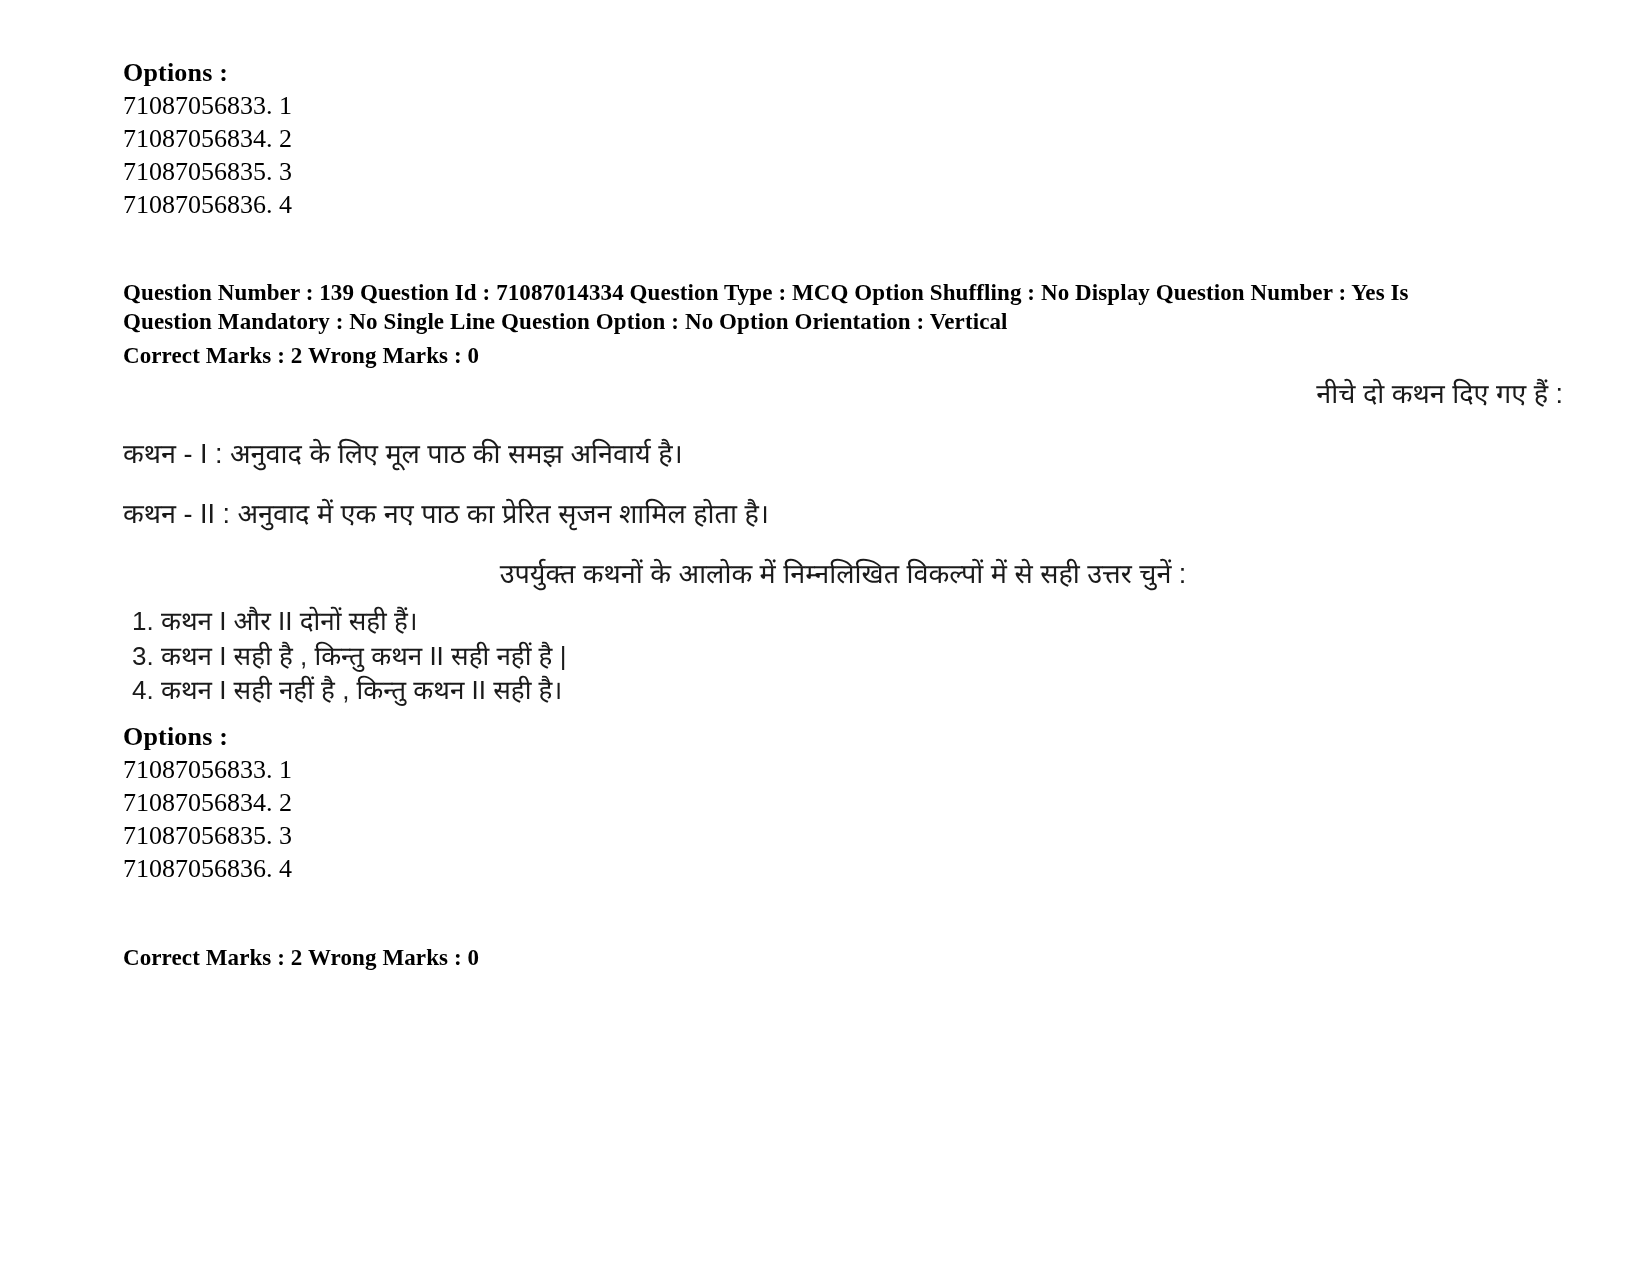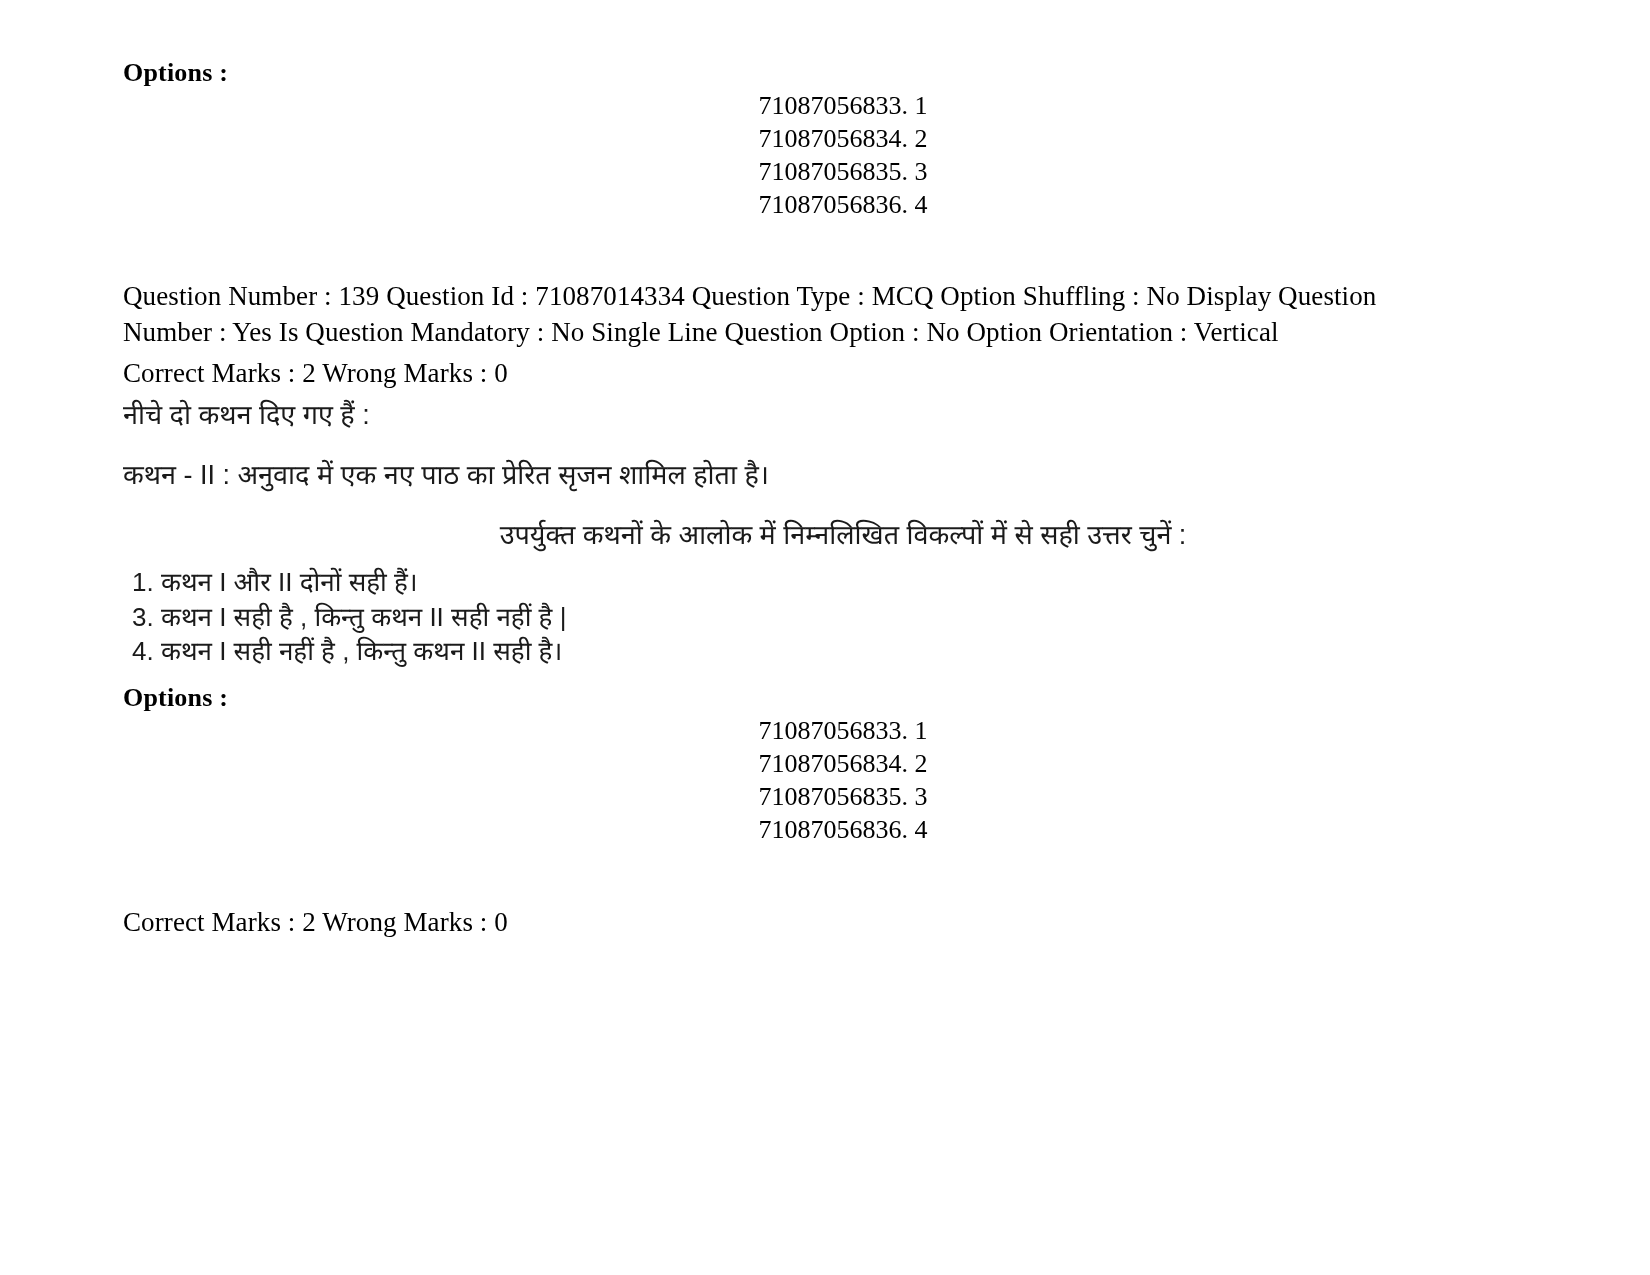--- a/index.html
+++ b/index.html
@@ -41,45 +41,45 @@
   .opt-line {
     font-size: 26px;
     line-height: 33px;
     font-family: "Liberation Serif", "DejaVu Serif", serif;
   }
   .options-block {
     margin: 0;
   }
   .options-block .opt-line {
     white-space: pre;
-    text-align: center;
   }
 
   
   .qmeta {
-    font-weight: normal;
-    font-size: 27px;
-    line-height: 36px;
+    font-weight: bold;
+    font-size: 23px;
+    line-height: 29px;
     letter-spacing: .1px;
     width: 1330px;
   }
   .qmeta .meta-marks {
     display: block;
     margin-top: 5px;
   }
 
   
   .hindi {
     font-family: "Liberation Sans", "DejaVu Sans", sans-serif;
     font-size: 27px;
     line-height: 34px;
     color: #1a1a1a;
   }
   .hindi-stem {
     margin-top: 7px;
+    text-align: right;
   }
   .hindi-stmt {
     margin-top: 26px;
   }
   .hindi-instr {
     margin-top: 26px;
     text-align: center;
   }
 
   .choices {
@@ -115,20 +115,21 @@
 
     <div class="block-gap-top">
 
       <div class="qmeta">
         <span>Question Number : 139 Question Id : 71087014334 Question Type : MCQ Option Shuffling : No Display Question Number : Yes Is Question Mandatory : No Single Line Question Option : No Option Orientation : Vertical</span>
         <span class="meta-marks">Correct Marks : 2 Wrong Marks : 0</span>
       </div>
 
       <div class="hindi hindi-stem">नीचे दो कथन दिए गए हैं :</div>
 
+      <div class="hindi hindi-stmt">कथन - I : अनुवाद के लिए मूल पाठ की समझ अनिवार्य है।</div>
 
       <div class="hindi hindi-stmt">कथन - II : अनुवाद में एक नए पाठ का प्रेरित सृजन शामिल होता है।</div>
 
       <div class="hindi hindi-instr">उपर्युक्त कथनों के आलोक में निम्नलिखित विकल्पों में से सही उत्तर चुनें :</div>
 
       <ul class="choices">
         <li>1. कथन I और II दोनों सही हैं।</li>
         <li>3. कथन I सही है , किन्तु कथन II सही नहीं है |</li>
         <li>4. कथन I सही नहीं है , किन्तु कथन II सही है।</li>
       </ul>

